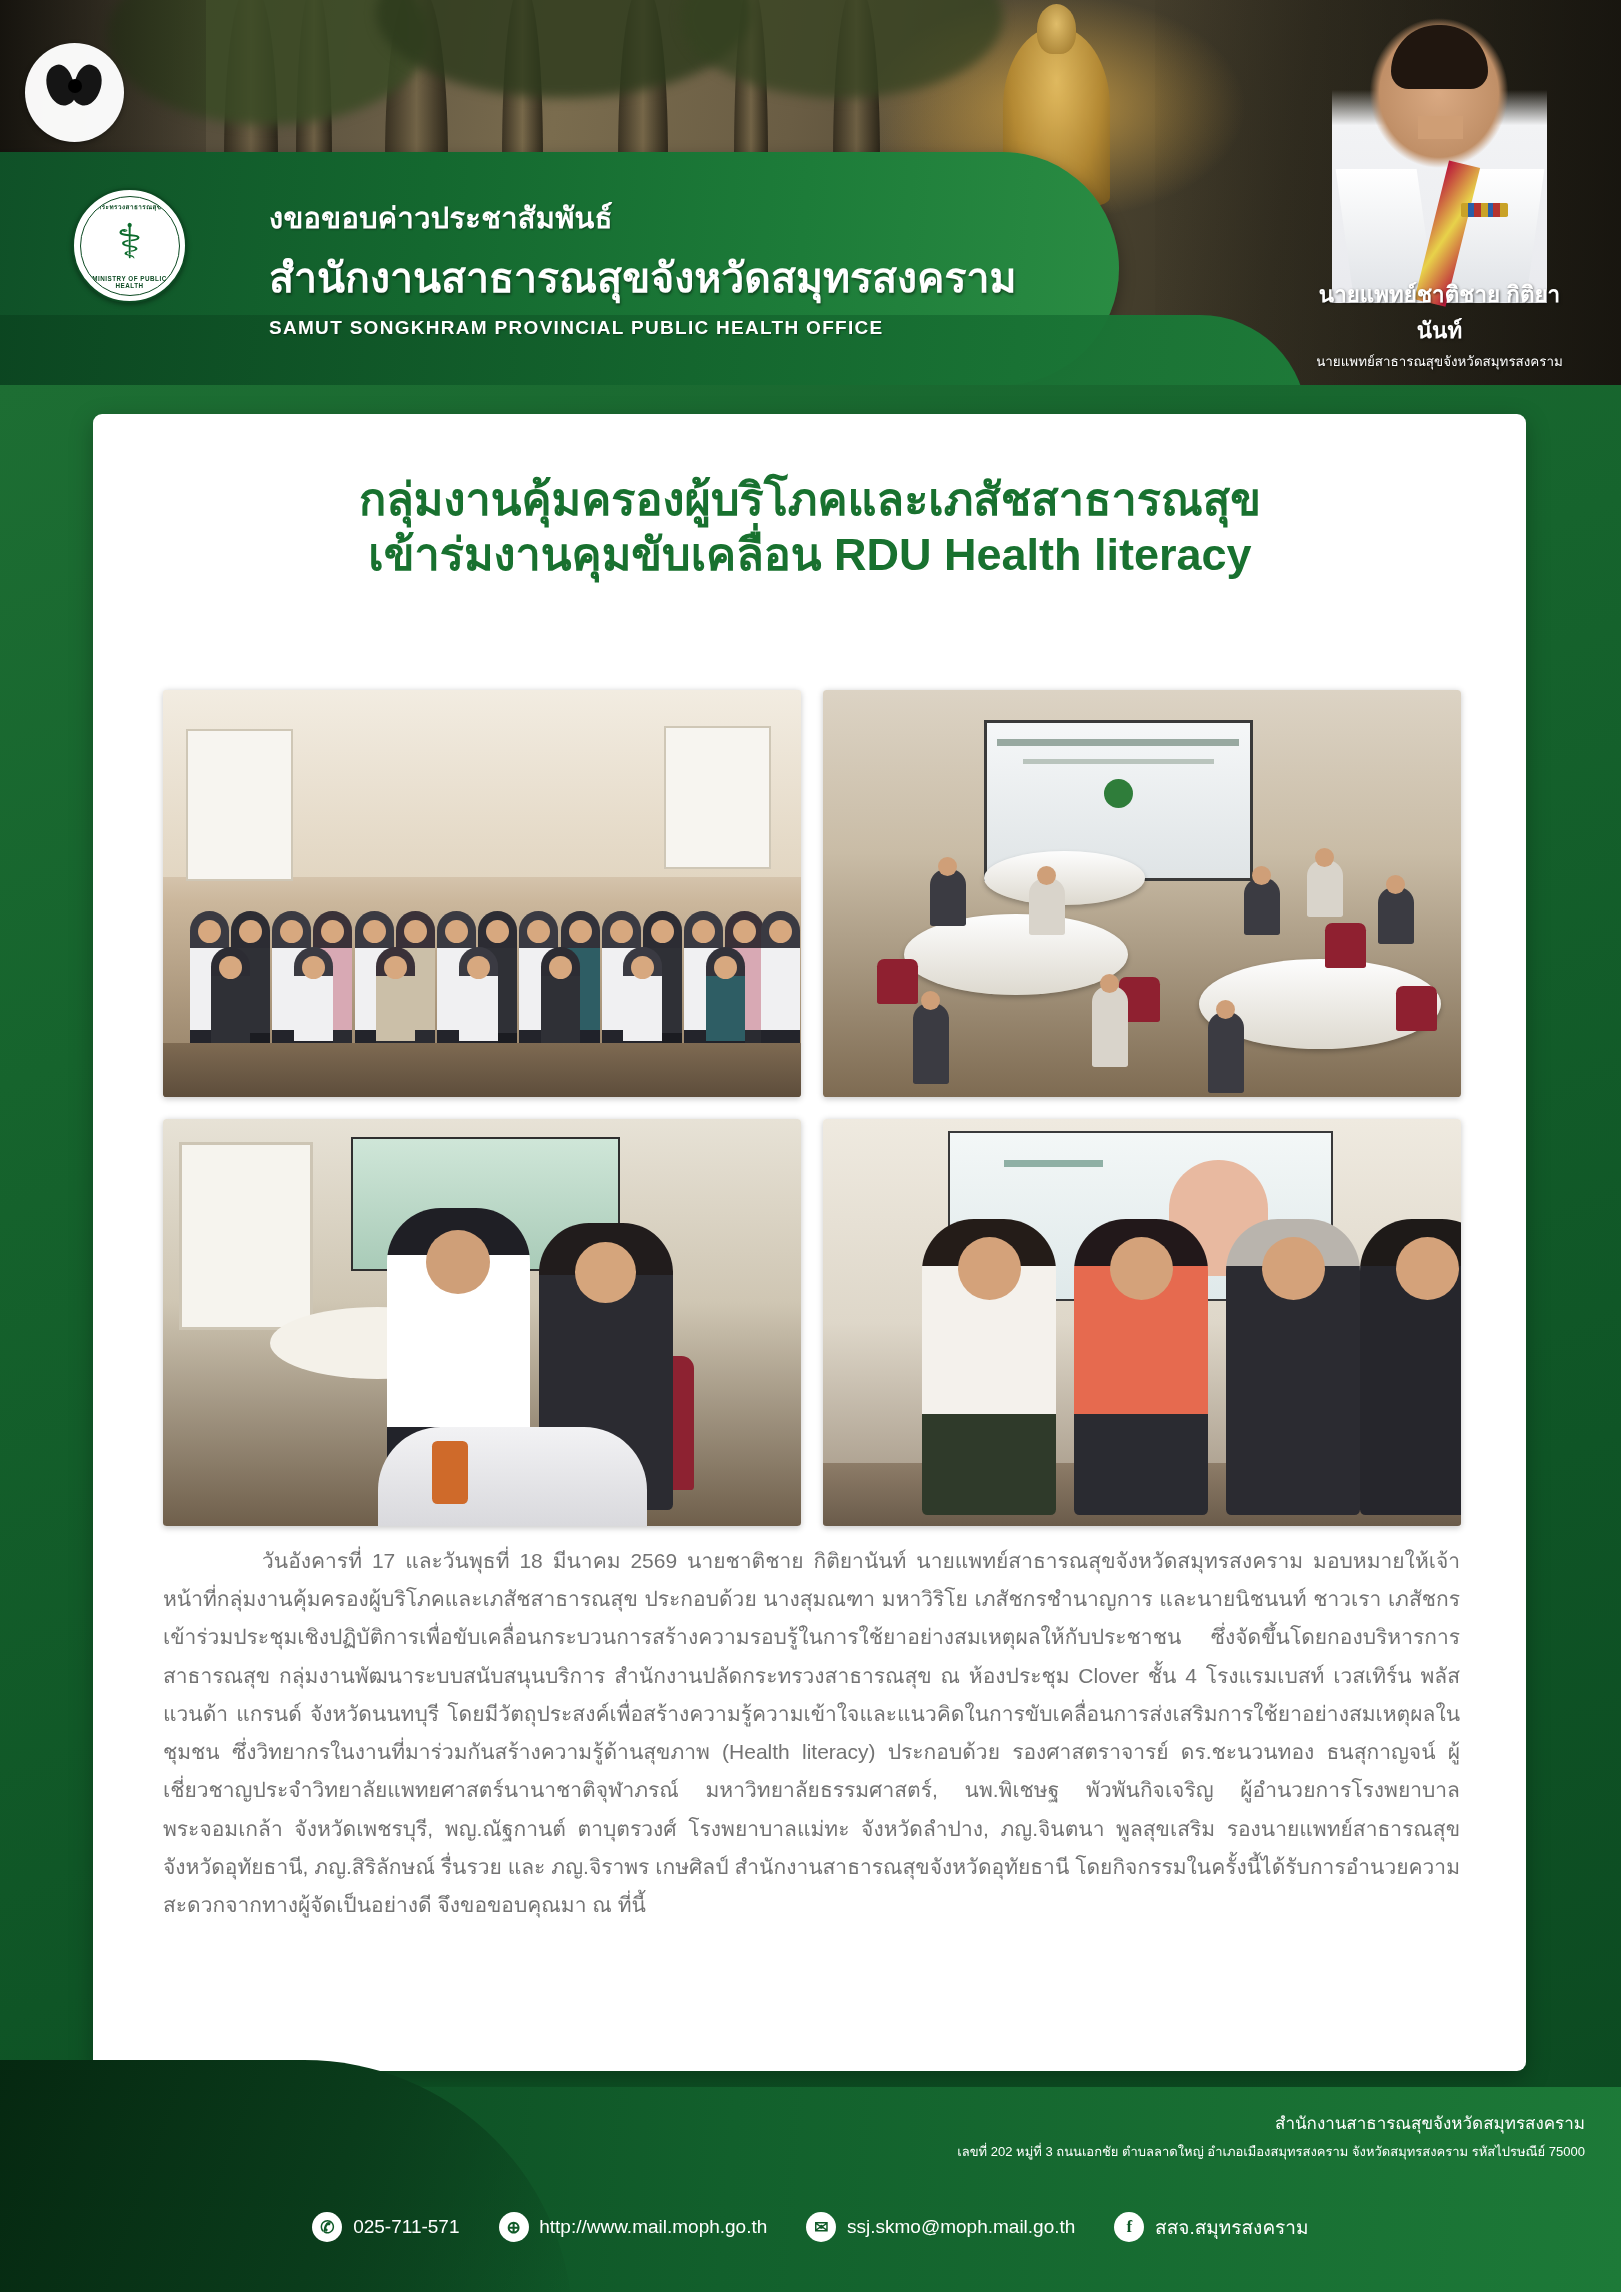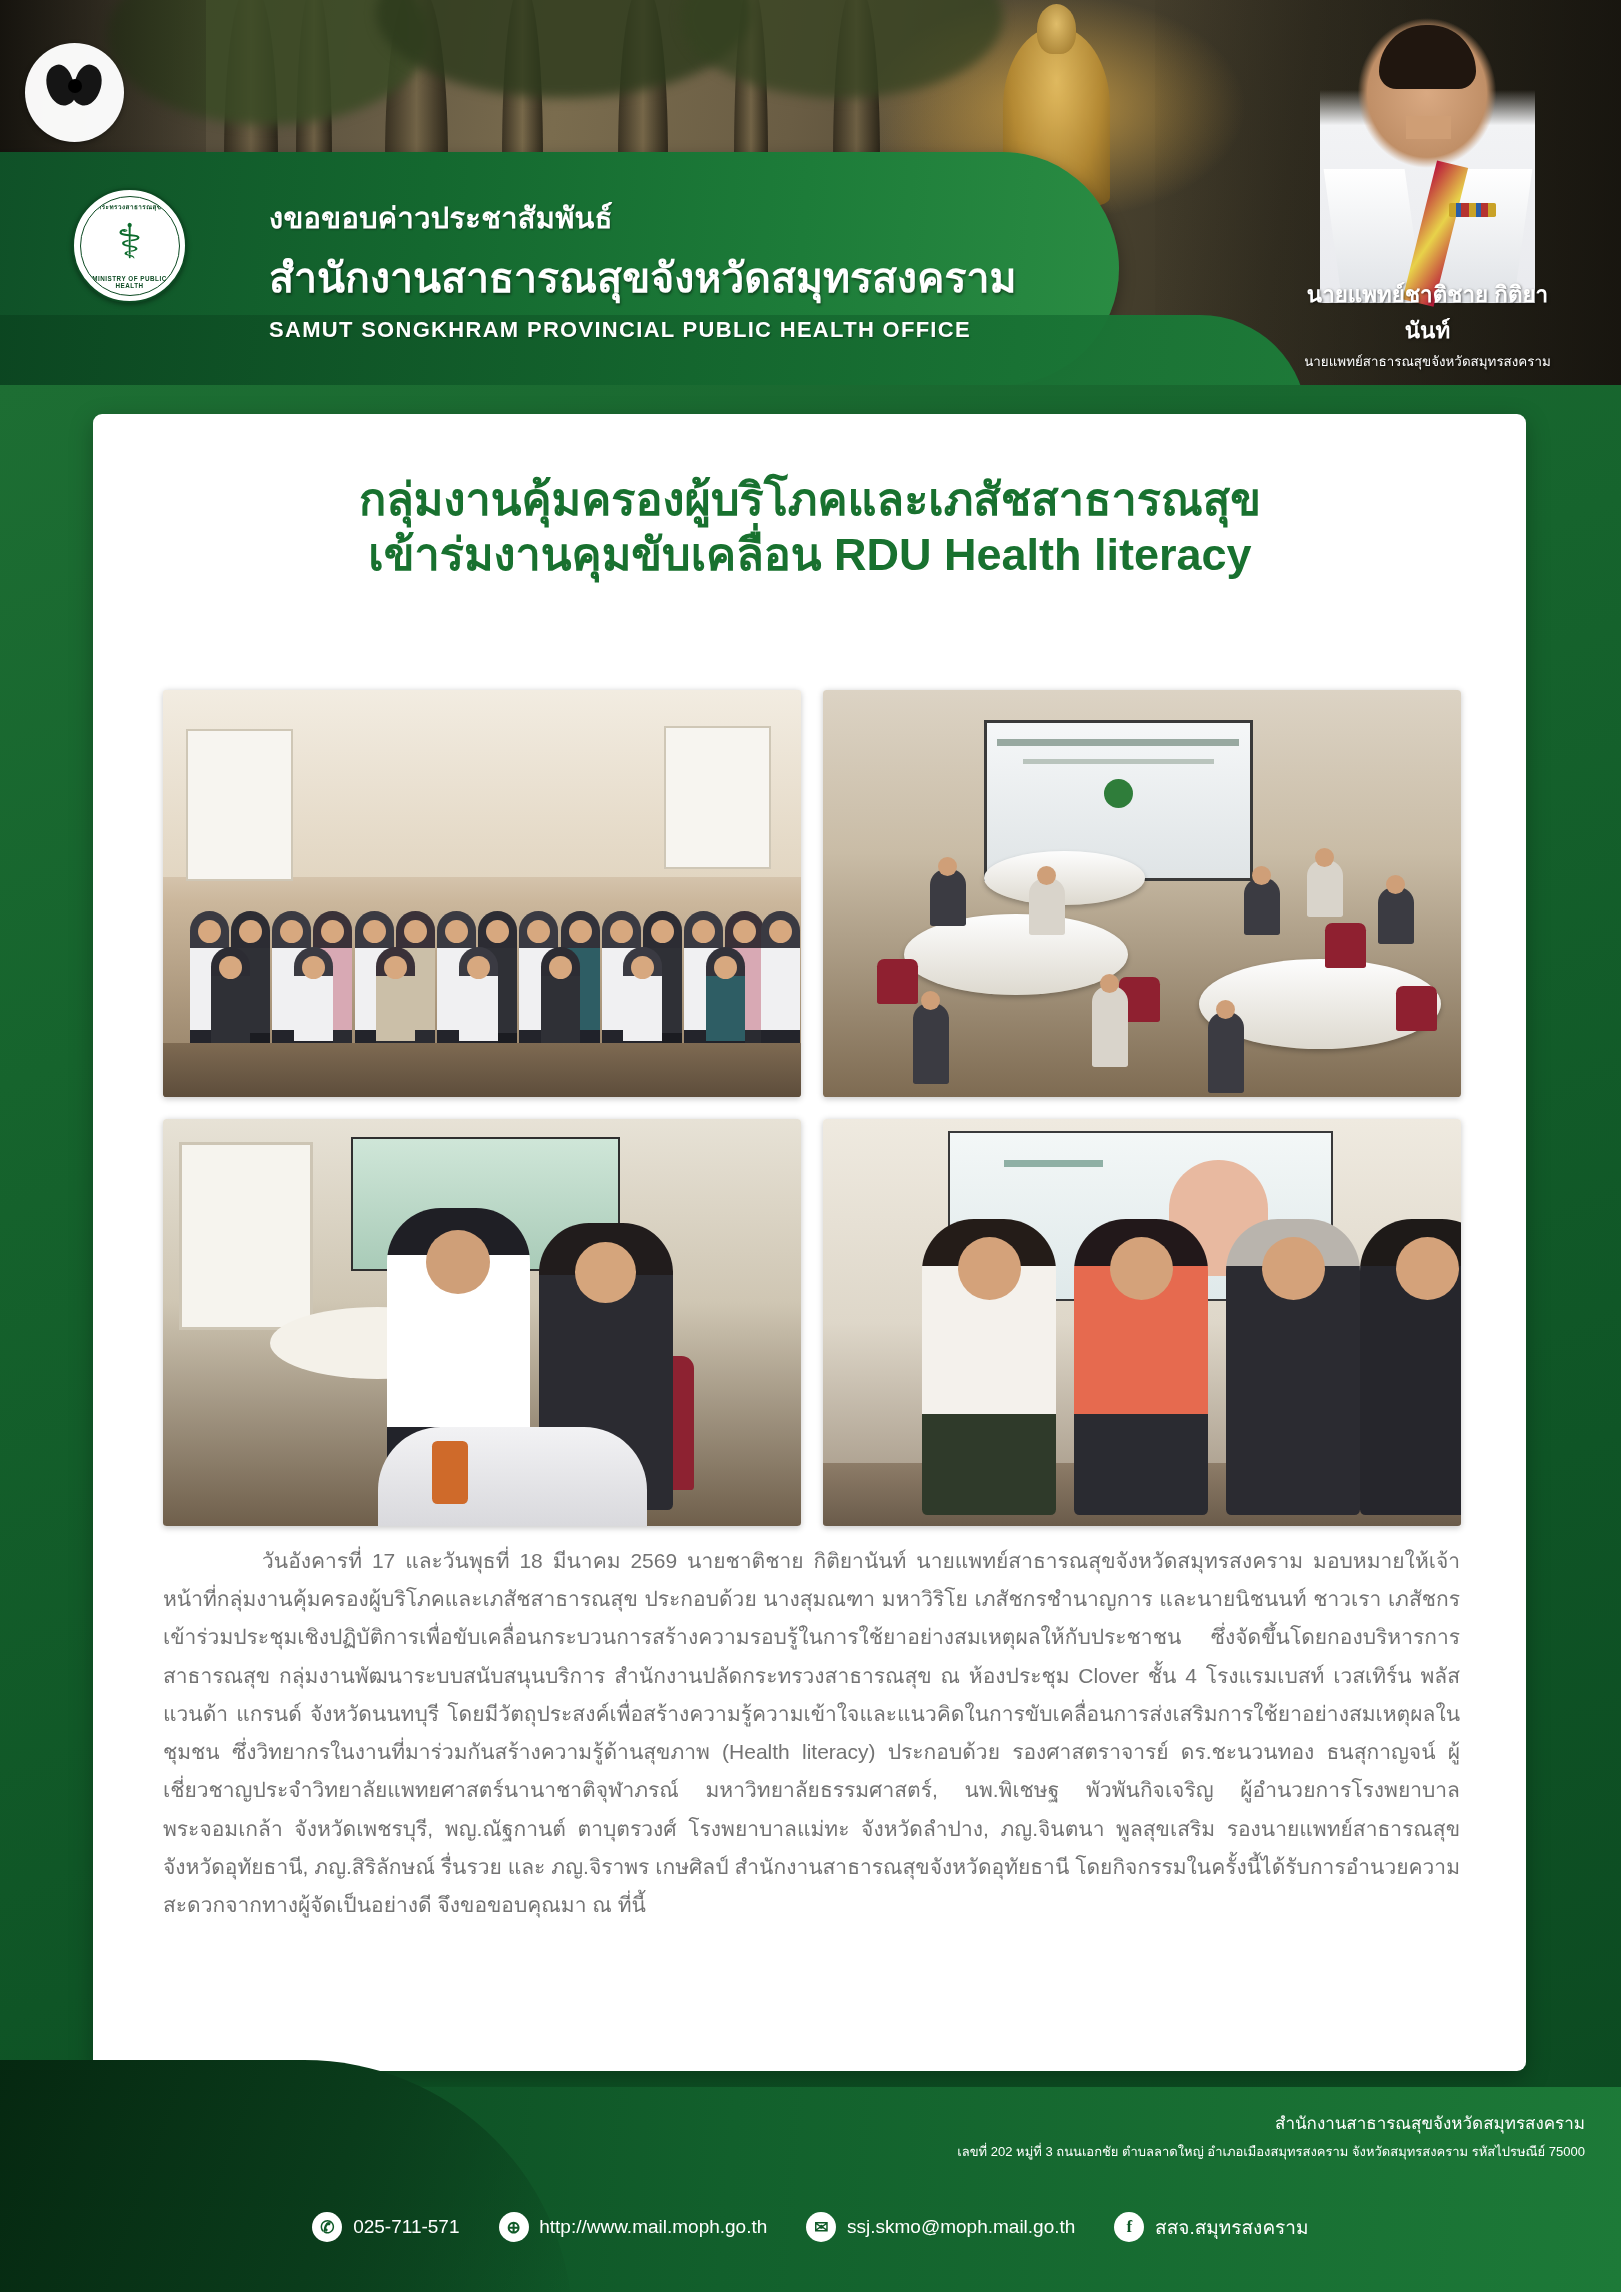--- a/index.html
+++ b/index.html
@@ -134,21 +134,21 @@
     letter-spacing: 0.3px;
     text-shadow: 0.9px 0.9px 1.8px rgba(0,0,0,0.4);
   }
   .header-text .line2 {
     font-size: 41px;
     font-weight: bold;
     margin-top: 3.6px;
     text-shadow: 0.9px 1.8px 2.7px rgba(0,0,0,0.45);
   }
   .header-text .line3 {
-    font-size: 22px;
+    font-size: 19px;
     font-weight: bold;
     letter-spacing: 1.3px;
     margin-top: 7.2px;
     text-shadow: 0.9px 0.9px 1.8px rgba(0,0,0,0.4);
   }
 
   
   .ribbon {
     position: absolute;
     left: 25px; top: 43px;
@@ -177,21 +177,21 @@
     left: 21.5px; top: 14.3px;
     width: 14.3px; height: 14.3px;
     background: #000;
     border-radius: 50%;
     z-index: 2;
   }
 
   
   .portrait-wrap {
     position: absolute;
-    right: 59px; top: 7.2px;
+    right: 47px; top: 7.2px;
     width: 269px; height: 304px;
   }
   .portrait {
     position: absolute;
     left: 27px; top: 0;
     width: 215px; height: 296px;
     background:
       radial-gradient(ellipse 99px 107px at 107px 86px, #d9a982 0%, #c08f67 60%, rgba(0,0,0,0) 70%),
       linear-gradient(180deg, rgba(20,20,25,0) 0%, rgba(20,20,25,0) 28%, #f2f3f5 40%, #e9eaee 100%);
   }

